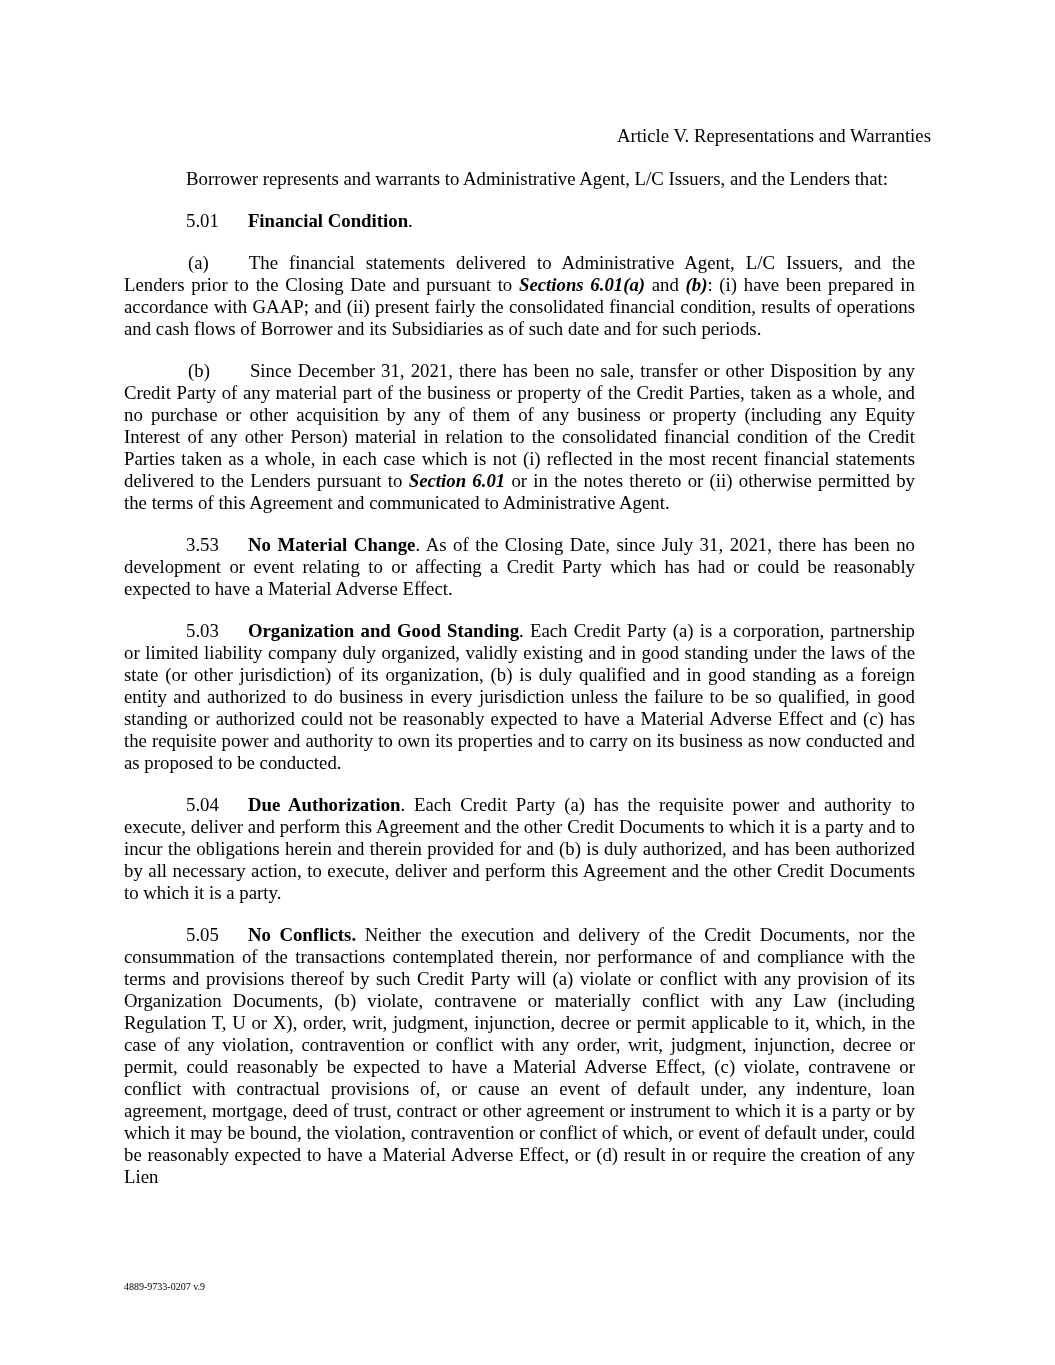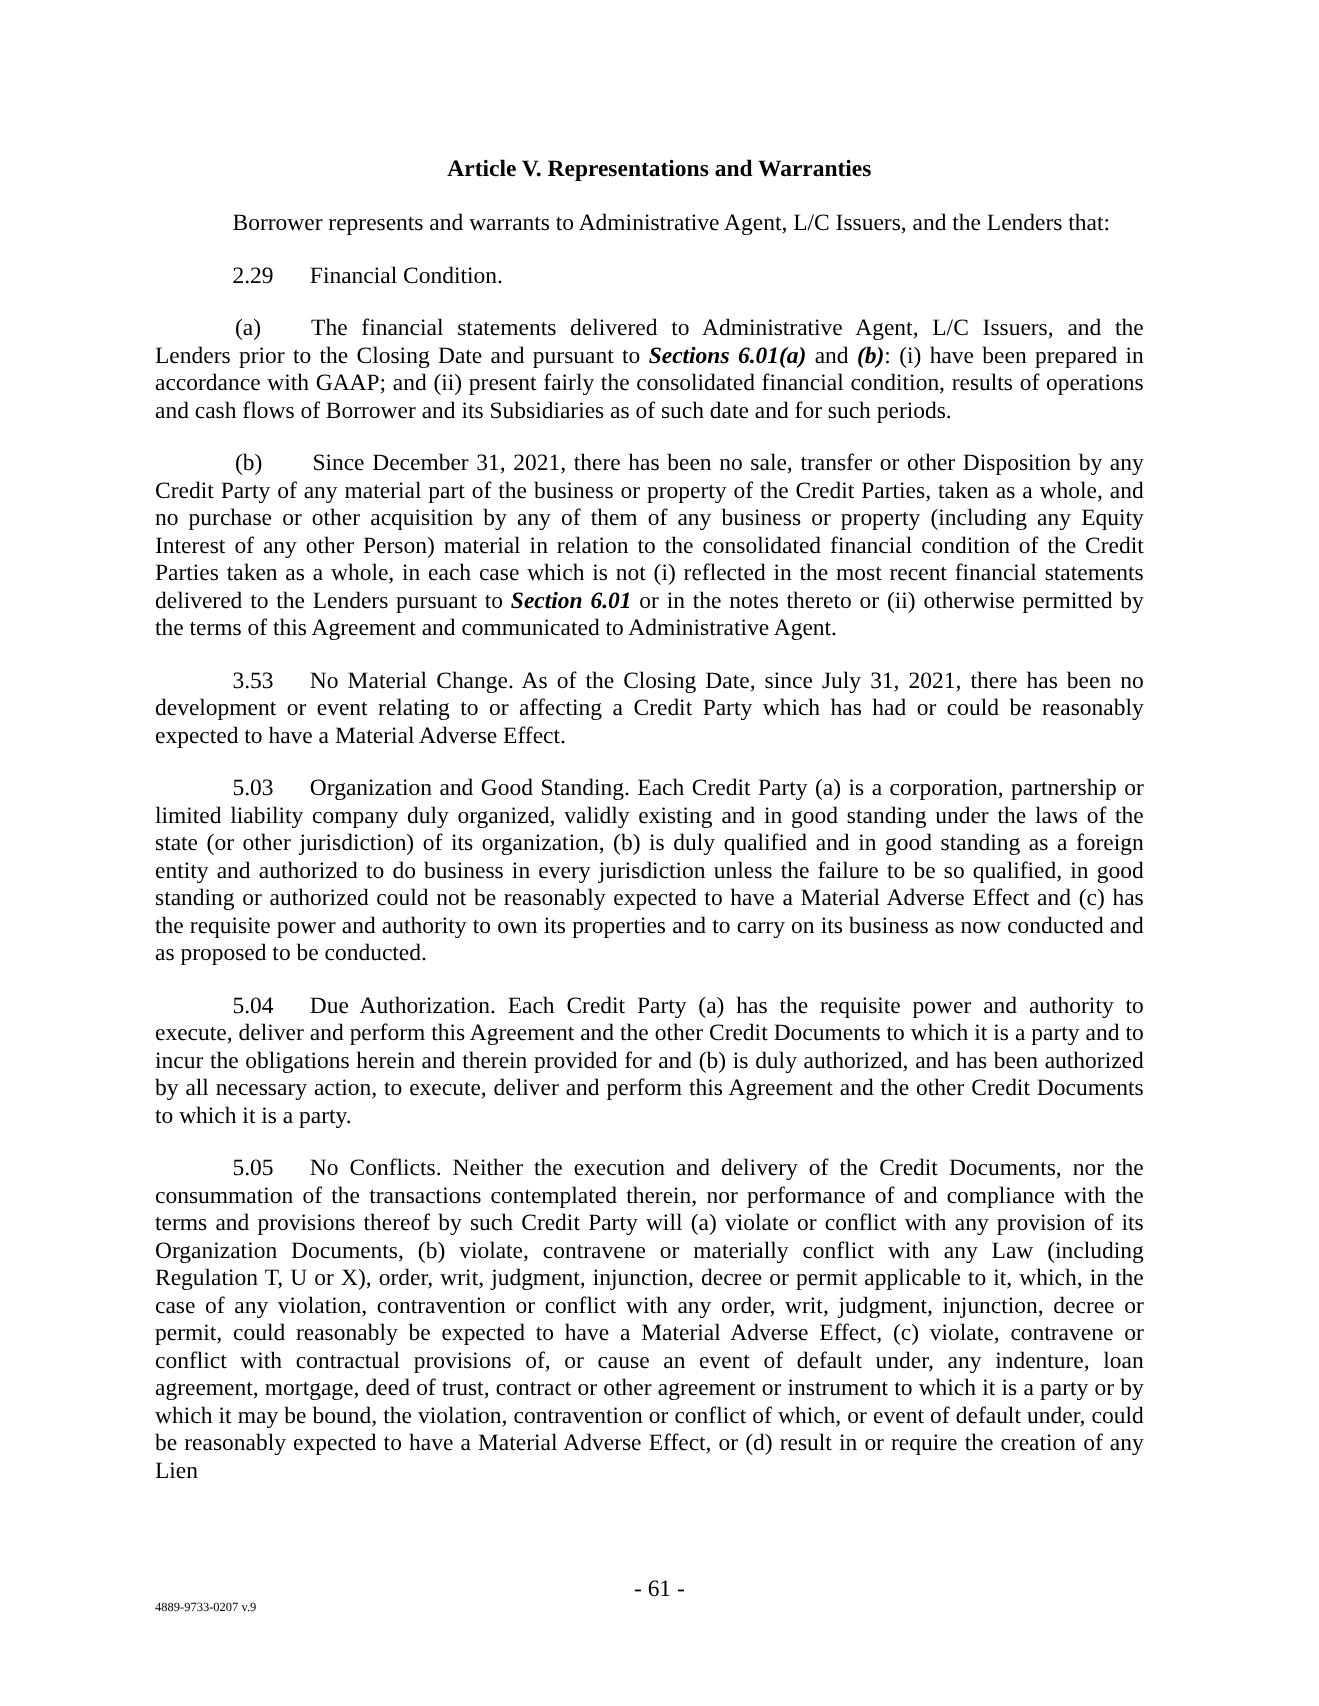--- a/index.html
+++ b/index.html
@@ -18,41 +18,41 @@
   }
   .content {
     position: absolute;
     left: 124px;
     right: 124px;
     top: 125px;
   }
   .doc-title {
     font-size: 18.8px;
     line-height: 22px;
-    font-weight: bold;
-    text-align: center;
+    font-weight: normal;
+    text-align: right;
     margin: 0 0 21px 0;
   }
   p.para {
     font-size: 18.8px;
     line-height: 22px;
     text-align: justify;
     margin: 0 16px 20px 0;
   }
   p.para:last-child { margin-bottom: 0; }
   .indent1 { text-indent: 62px; }          
   .sub {
     margin-left: 62px;                      
     text-indent: 64px;                      
     font-family: Liberation Serif, serif;
   }
   .tab { display: inline-block; height: 1px; }
   .tab-heading { width: 29px; }             
   .tab-sub { width: 40px; }                 
-  .bhead { font-weight: normal; }
+  .bhead { font-weight: bold; }
   .bi { font-weight: bold; font-style: italic; }
   .footer-page {
     position: absolute;
     left: 0;
     width: 100%;
     top: 1261px;
     text-align: center;
     font-size: 18.8px;
     line-height: 22px;
   }
@@ -67,31 +67,30 @@
 </head>
 <body>
 
 <div class="page">
   <div class="content">
 
     <h1 class="doc-title">Article V. Representations and Warranties</h1>
 
     <p class="para indent1"><span>Borrower represents and warrants to Administrative Agent, L/C Issuers, and the Lenders that:</span></p>
 
-    <p class="para indent1"><span>2.29</span><span class="tab tab-heading"></span><span class="bhead">Financial Condition</span><span>.</span></p>
+    <p class="para indent1"><span>5.01</span><span class="tab tab-heading"></span><span class="bhead">Financial Condition</span><span>.</span></p>
 
     <p class="para sub"><span>(a)</span><span class="tab tab-sub"></span><span>The financial statements delivered to Administrative Agent, L/C Issuers, and the Lenders prior to the Closing Date and pursuant to </span><span class="bi">Sections 6.01(a)</span><span> and </span><span class="bi">(b)</span><span>: (i) have been prepared in accordance with GAAP; and (ii) present fairly the consolidated financial condition, results of operations and cash flows of Borrower and its Subsidiaries as of such date and for such periods.</span></p>
 
     <p class="para sub"><span>(b)</span><span class="tab tab-sub"></span><span>Since December 31, 2021, there has been no sale, transfer or other Disposition by any Credit Party of any material part of the business or property of the Credit Parties, taken as a whole, and no purchase or other acquisition by any of them of any business or property (including any Equity Interest of any other Person) material in relation to the consolidated financial condition of the Credit Parties taken as a whole, in each case which is not (i) reflected in the most recent financial statements delivered to the Lenders pursuant to </span><span class="bi">Section 6.01</span><span> or in the notes thereto or (ii) otherwise permitted by the terms of this Agreement and communicated to Administrative Agent.</span></p>
 
     <p class="para indent1"><span>3.53</span><span class="tab tab-heading"></span><span class="bhead">No Material Change</span><span>. As of the Closing Date, since July 31, 2021, there has been no development or event relating to or affecting a Credit Party which has had or could be reasonably expected to have a Material Adverse Effect.</span></p>
 
     <p class="para indent1"><span>5.03</span><span class="tab tab-heading"></span><span class="bhead">Organization and Good Standing</span><span>. Each Credit Party (a) is a corporation, partnership or limited liability company duly organized, validly existing and in good standing under the laws of the state (or other jurisdiction) of its organization, (b) is duly qualified and in good standing as a foreign entity and authorized to do business in every jurisdiction unless the failure to be so qualified, in good standing or authorized could not be reasonably expected to have a Material Adverse Effect and (c) has the requisite power and authority to own its properties and to carry on its business as now conducted and as proposed to be conducted.</span></p>
 
     <p class="para indent1"><span>5.04</span><span class="tab tab-heading"></span><span class="bhead">Due Authorization</span><span>. Each Credit Party (a) has the requisite power and authority to execute, deliver and perform this Agreement and the other Credit Documents to which it is a party and to incur the obligations herein and therein provided for and (b) is duly authorized, and has been authorized by all necessary action, to execute, deliver and perform this Agreement and the other Credit Documents to which it is a party.</span></p>
 
     <p class="para indent1"><span>5.05</span><span class="tab tab-heading"></span><span class="bhead">No Conflicts.</span><span> Neither the execution and delivery of the Credit Documents, nor the consummation of the transactions contemplated therein, nor performance of and compliance with the terms and provisions thereof by such Credit Party will (a) violate or conflict with any provision of its Organization Documents, (b) violate, contravene or materially conflict with any Law (including Regulation T, U or X), order, writ, judgment, injunction, decree or permit applicable to it, which, in the case of any violation, contravention or conflict with any order, writ, judgment, injunction, decree or permit, could reasonably be expected to have a Material Adverse Effect, (c) violate, contravene or conflict with contractual provisions of, or cause an event of default under, any indenture, loan agreement, mortgage, deed of trust, contract or other agreement or instrument to which it is a party or by which it may be bound, the violation, contravention or conflict of which, or event of default under, could be reasonably expected to have a Material Adverse Effect, or (d) result in or require the creation of any Lien</span></p>
 
   </div>
 
-  <div class="footer-page">- 61 -</div>
   <div class="footer-docid">4889-9733-0207 v.9</div>
 </div>
 
 </body></html>

